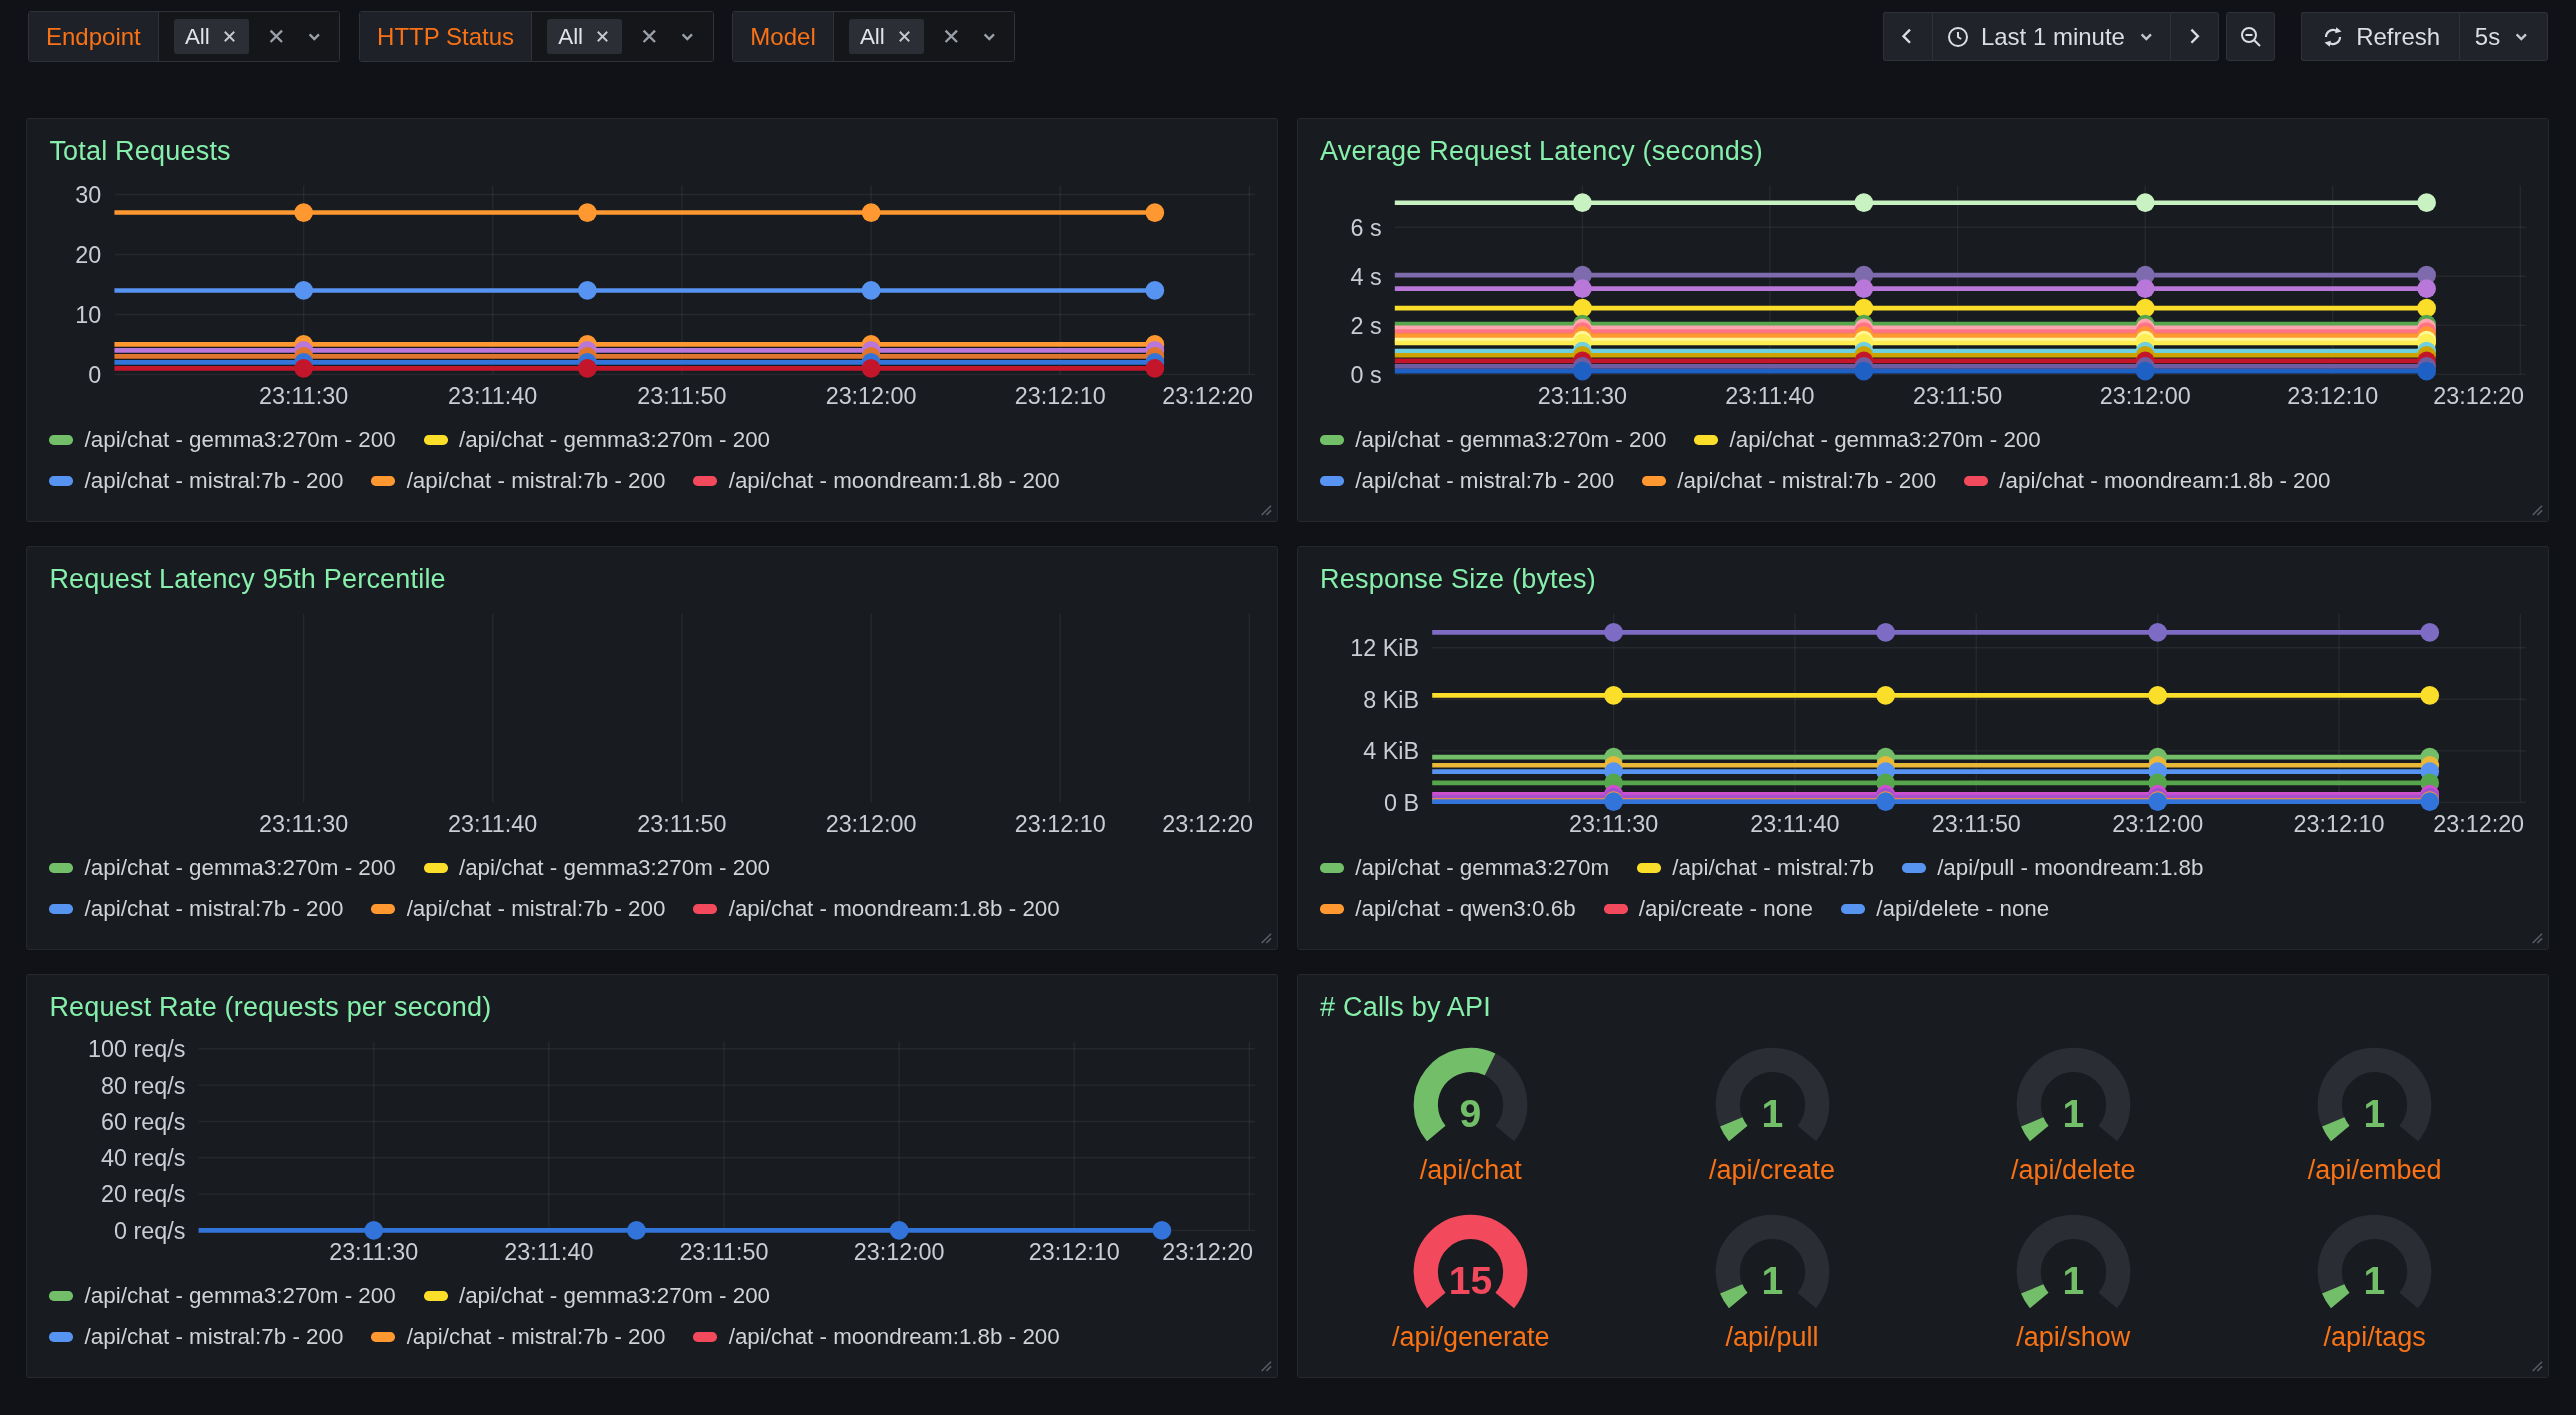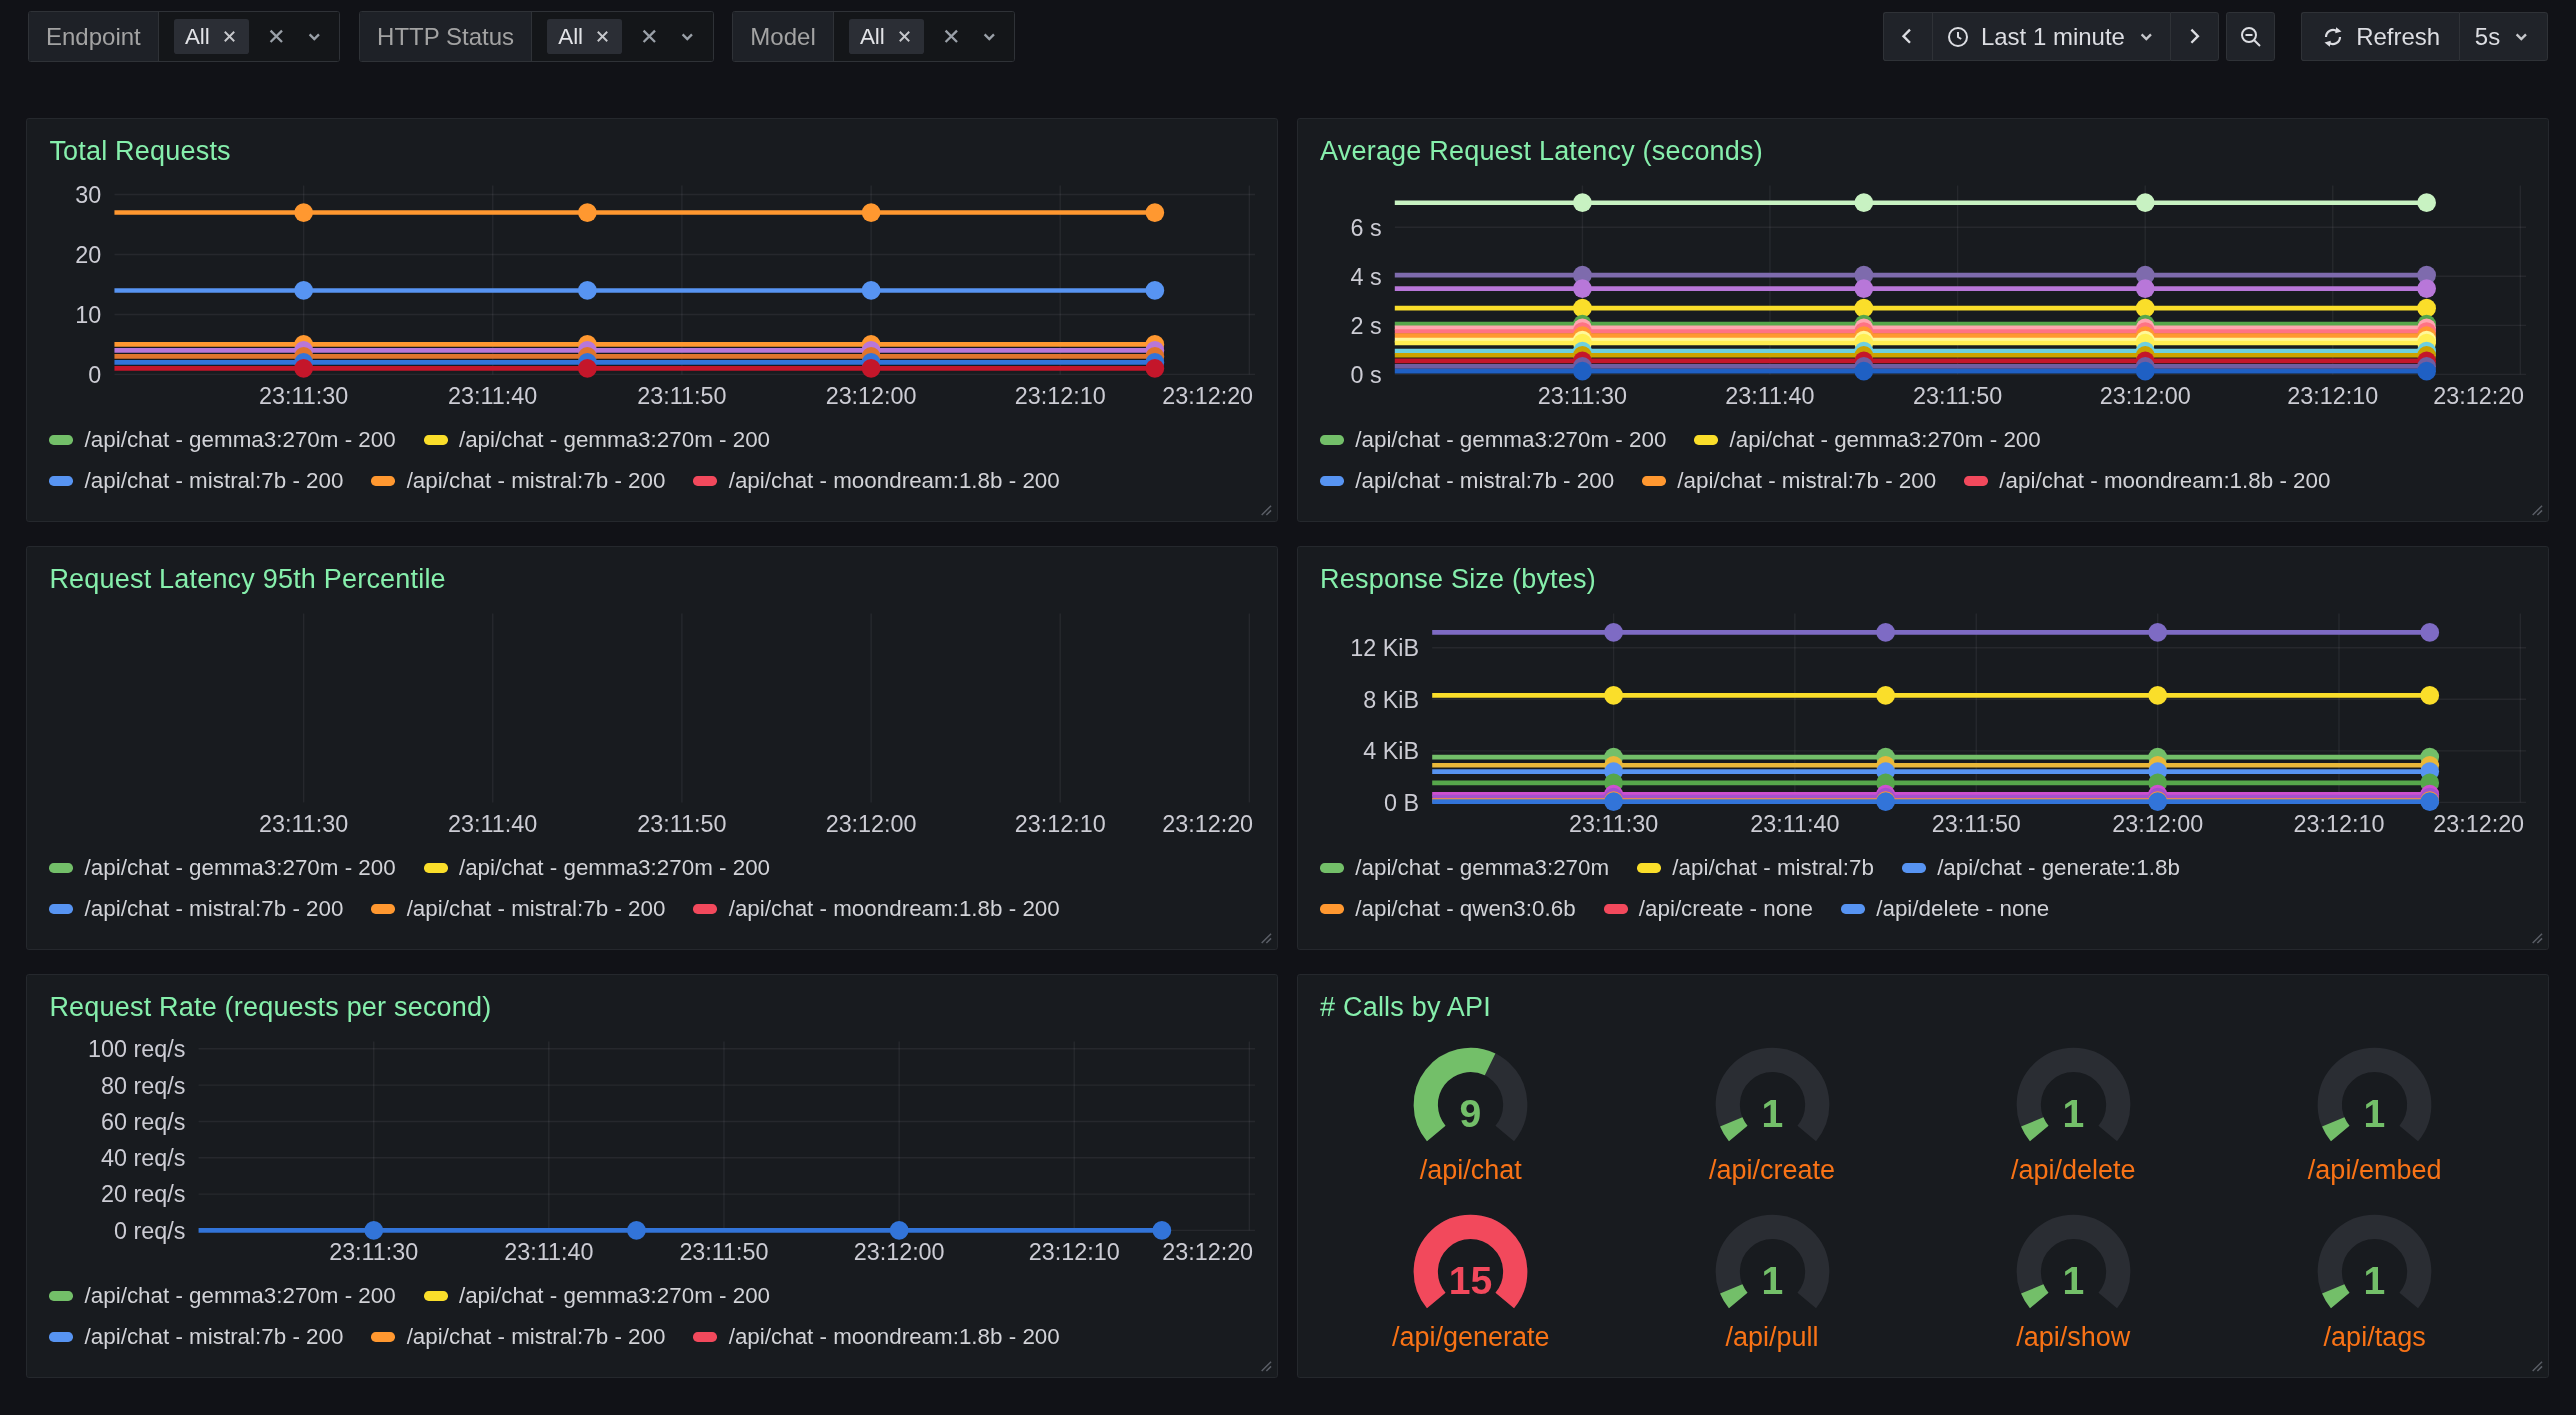--- a/index.html
+++ b/index.html
@@ -5,21 +5,21 @@
   html,body{margin:0;padding:0}
   body{
     width:2576px;height:1415px;position:relative;overflow:hidden;
     background:#111217;color:#d8d9da;
     font-family:"Liberation Sans",sans-serif;
   }
   
   .toolbar{display:flex;justify-content:space-between;align-items:center;padding:11.2px 28px 0}
   .filters{display:flex;gap:18.7px}
   .filter{display:flex;height:49px;border:0.9px solid #2f3237;border-radius:2.8px;overflow:hidden}
-  .filter-label{background:#1e2127;display:flex;align-items:center;padding:0 17px;font-size:24px;color:#a3a3a3;border-right:0.9px solid #2f3237}
+  .filter-label{background:#1e2127;display:flex;align-items:center;padding:0 17px;font-size:24px;color:#f97316;border-right:0.9px solid #2f3237}
   .filter-value{background:#141619;display:flex;align-items:center;gap:17px;padding:0 15px}
   .chip{background:#2b2e35;border-radius:2.8px;display:flex;align-items:center;gap:11.2px;padding:4.7px 11.2px;font-size:22.4px;color:#e2e3e7;cursor:pointer}
   .dim-ic{color:#9aa0a8;display:flex;align-items:center}
   .controls{display:flex;align-items:center}
   .ctl{height:49px;background:#202329;border:0.9px solid #2f3237;display:flex;align-items:center;justify-content:center;
        font-size:24px;color:#dcdde2;padding:16px 13px;box-sizing:border-box;cursor:pointer;gap:11.2px;white-space:nowrap}
   .group{display:flex}
   .group .ctl{border-right-width:0}
   .group .ctl:first-child{border-radius:2.8px 0 0 2.8px}
   .group .ctl:last-child{border-right-width:0.9px;border-radius:0 2.8px 2.8px 0}
@@ -526,21 +526,21 @@
           <div class="legend-item">
             <span class="pill" style="background: rgb(115, 191, 105);"></span>
             <span>/api/chat - gemma3:270m</span>
           </div>
           <div class="legend-item">
             <span class="pill" style="background: rgb(250, 222, 42);"></span>
             <span>/api/chat - mistral:7b</span>
           </div>
           <div class="legend-item">
             <span class="pill" style="background: rgb(87, 148, 242);"></span>
-            <span>/api/chat - generate:1.8b</span>
+            <span>/api/pull - moondream:1.8b</span>
           </div>
         </div>
         <div class="legend-row">
           <div class="legend-item">
             <span class="pill" style="background: rgb(255, 152, 48);"></span>
             <span>/api/chat - qwen3:0.6b</span>
           </div>
           <div class="legend-item">
             <span class="pill" style="background: rgb(242, 73, 92);"></span>
             <span>/api/create - none</span>

